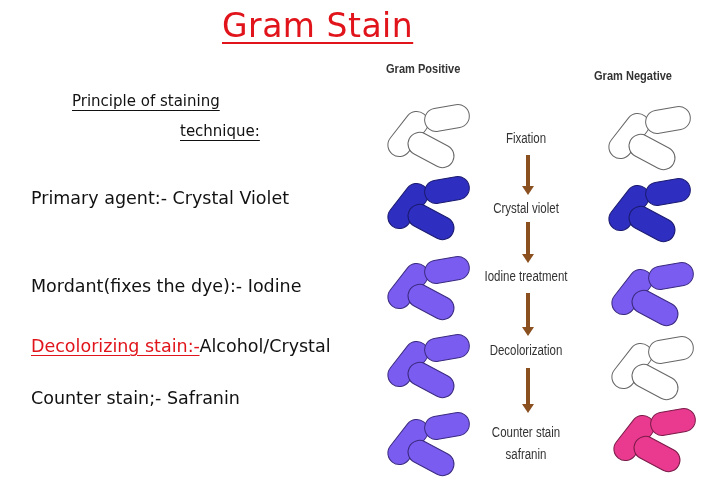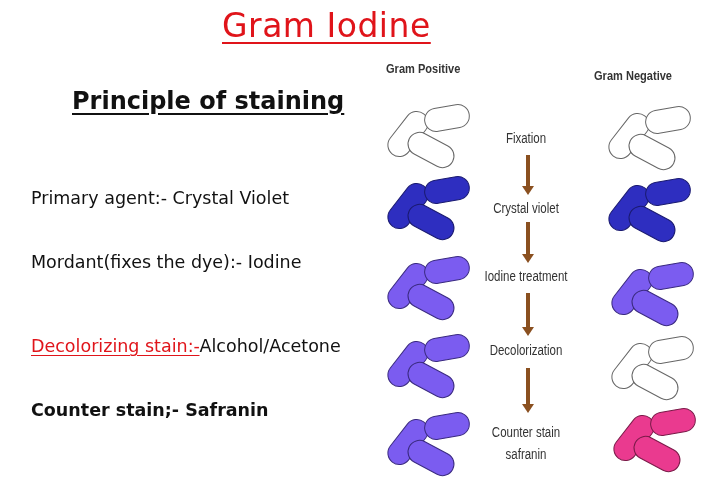--- a/index.html
+++ b/index.html
@@ -1,22 +1,22 @@
 <!DOCTYPE html>
 <html><head>
 <meta charset="utf-8">
 <style>
   html, body { margin: 0; padding: 0; background: #ffffff; }
   body { width: 721px; height: 503px; position: relative; overflow: hidden;
          font-family: "DejaVu Sans", sans-serif; color: #111; }
   .title { position: absolute; left: 222px; top: 6px; font-size: 33px; color: #e0141a;
            text-decoration: underline; text-decoration-thickness: 2px; text-underline-offset: 5px;
            letter-spacing: 0.5px; }
-  .principle { position: absolute; left: 72px; top: 86px; font-size: 24px; line-height: 30px;
-               text-decoration: underline; text-underline-offset: 4px; font-weight: bold; }
+  .principle { position: absolute; left: 72px; top: 86px; font-size: 15px; line-height: 30px;
+               text-decoration: underline; text-underline-offset: 4px; }
   .principle .l2 { display: block; padding-left: 108px; }
   .step { position: absolute; left: 31px; font-size: 17.5px; white-space: nowrap; }
   .red { color: #e0141a; text-decoration: underline; text-underline-offset: 3px; }
   .col-head { position: absolute; font-family: "Liberation Sans", sans-serif; font-weight: bold;
               font-size: 13px; color: #333; transform: scaleX(0.85); transform-origin: left; }
   .flow-label { position: absolute; font-family: "Liberation Sans", sans-serif; font-size: 14px;
                 color: #333; transform: scaleX(0.82); transform-origin: center; text-align: center;
                 width: 120px; line-height: 22px; }
   .arrow { position: absolute; width: 4px; background: #8a5020; }
   .arrow::after { content: ""; position: absolute; left: -4px; bottom: -7px;
@@ -25,36 +25,37 @@
   .cluster { position: absolute; width: 90px; height: 70px; }
   .rod { position: absolute; width: 46px; height: 24px; border-radius: 12px;
          border: 1.5px solid #555; box-sizing: border-box; }
   .rod.a { left: 0px; top: 22px; transform: rotate(-52deg); width: 52px; }
   .rod.b { left: 42px; top: 6px; transform: rotate(-10deg); }
   .rod.c { left: 24px; top: 38px; transform: rotate(28deg); width: 50px; }
 </style>
 </head>
 <body>
 
-<div class="title">Gram Iodine</div>
+<div class="title">Gram Stain</div>
 
 <div class="principle">
   <span>Principle of staining</span>
+  <span class="l2">technique:</span>
 </div>
 
 <div class="step" style="top:188px;">
   <span>Primary agent:- </span><span>Crystal Violet</span>
 </div>
-<div class="step" style="top:252px;">
+<div class="step" style="top:276px;">
   <span>Mordant(fixes the dye):- </span><span>Iodine</span>
 </div>
 <div class="step" style="top:336px;">
-  <span class="red">Decolorizing stain:-</span><span>Alcohol/Acetone</span>
+  <span class="red">Decolorizing stain:-</span><span>Alcohol/Crystal</span>
 </div>
-<div class="step" style="top:400px;font-weight:bold;">
+<div class="step" style="top:388px;">
   <span>Counter stain;- </span><span>Safranin</span>
 </div>
 
 <div class="col-head" style="left:386px; top:61px;">Gram Positive</div>
 <div class="col-head" style="left:594px; top:68px;">Gram Negative</div>
 
 <div class="flow-label" style="left:466px; top:127px;">Fixation</div>
 <div class="flow-label" style="left:466px; top:197px;">Crystal violet</div>
 <div class="flow-label" style="left:466px; top:265px;">Iodine treatment</div>
 <div class="flow-label" style="left:466px; top:339px;">Decolorization</div>

